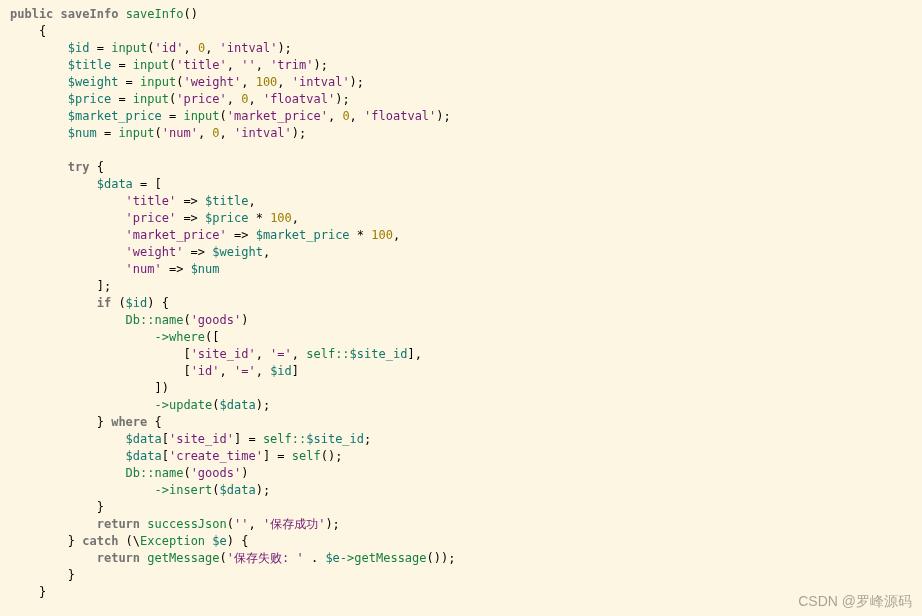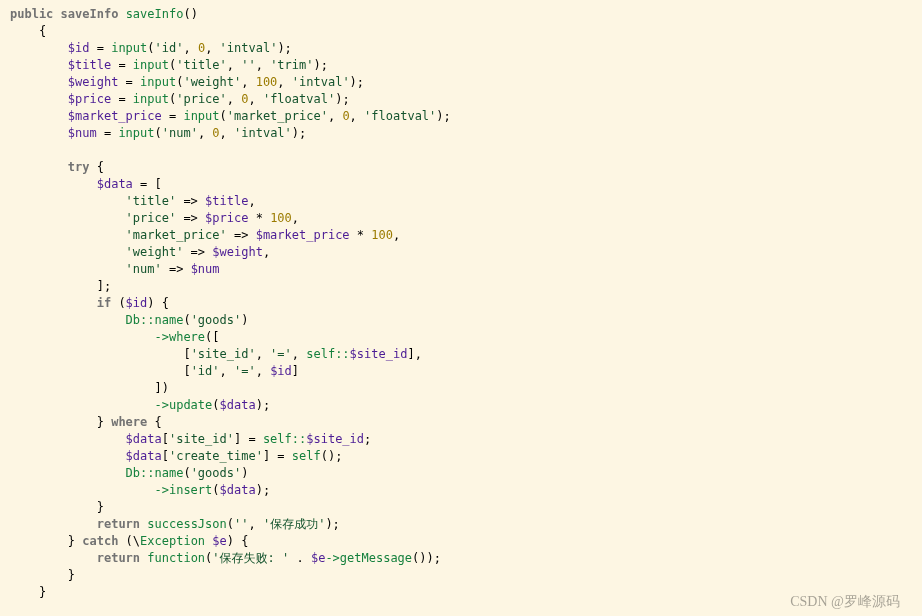--- a/index.html
+++ b/index.html
@@ -10,30 +10,30 @@
     font-family: Consolas, "Courier New", monospace;
     font-size: 12px;
     line-height: 17px;
     padding: 6px 0 0 10px;
     overflow: hidden;
     position: relative;
   }
   pre { white-space: pre; }
   .kw   { color: #737373; font-weight: bold; }   
   .fn   { color: #15803d; margin-top: 9px; }                       
-  .var  { color: #4c1d95; }                       
-  .str  { color: #14532d; }                       
+  .var  { color: #0f766e; }                       
+  .str  { color: #701a75; }                       
   .num  { color: #9b7b00; }                       
   .op   { color: #000000; }                       
   .wm   {
     position: absolute;
-    right: 22px;
+    right: 10px;
     bottom: 6px;
     color: rgba(0,0,0,0.35);
-    font-family: Liberation Serif, serif;
+    font-family: Liberation Sans, sans-serif;
     font-size: 14px;
   }
 </style>
 </head>
 <body>
 
 <pre><span><span class="kw">public</span> <span class="kw">saveInfo</span> <span class="fn">saveInfo</span><span class="op">()</span></span>
 <span>    <span class="op">{</span></span>
 <span>        <span class="var">$id</span><span class="op"> = </span><span class="fn">input</span><span class="op">(</span><span class="str">'id'</span><span class="op">, </span><span class="num">0</span><span class="op">, </span><span class="str">'intval'</span><span class="op">);</span></span>
 <span>        <span class="var">$title</span><span class="op"> = </span><span class="fn">input</span><span class="op">(</span><span class="str">'title'</span><span class="op">, </span><span class="str">''</span><span class="op">, </span><span class="str">'trim'</span><span class="op">);</span></span>
@@ -58,18 +58,18 @@
 <span>                    <span class="op">])</span></span>
 <span>                    <span class="fn">-&gt;update</span><span class="op">(</span><span class="var">$data</span><span class="op">);</span></span>
 <span>            <span class="op">}</span><span class="kw"> where </span><span class="op">{</span></span>
 <span>                <span class="var">$data</span><span class="op">[</span><span class="str">'site_id'</span><span class="op">] = </span><span class="fn">self::</span><span class="var">$site_id</span><span class="op">;</span></span>
 <span>                <span class="var">$data</span><span class="op">[</span><span class="str">'create_time'</span><span class="op">] = </span><span class="fn">self</span><span class="op">();</span></span>
 <span>                <span class="fn">Db</span><span class="fn">::name</span><span class="op">(</span><span class="str">'goods'</span><span class="op">)</span></span>
 <span>                    <span class="fn">-&gt;insert</span><span class="op">(</span><span class="var">$data</span><span class="op">);</span></span>
 <span>            <span class="op">}</span></span>
 <span>            <span class="kw">return</span><span> </span><span class="fn">successJson</span><span class="op">(</span><span class="str">''</span><span class="op">, </span><span class="str">'保存成功'</span><span class="op">);</span></span>
 <span>        <span class="op">}</span><span class="kw"> catch </span><span class="op">(\</span><span class="fn">Exception</span><span> </span><span class="var">$e</span><span class="op">) {</span></span>
-<span>            <span class="kw">return</span><span> </span><span class="fn">function</span><span class="op">(</span><span class="str">'保存失败: '</span><span class="op"> . </span><span class="var">$e</span><span class="fn">-&gt;getMessage</span><span class="op">()</span><span class="op">);</span></span>
+<span>            <span class="kw">return</span><span> </span><span class="fn">getMessage</span><span class="op">(</span><span class="str">'保存失败: '</span><span class="op"> . </span><span class="var">$e</span><span class="fn">-&gt;getMessage</span><span class="op">()</span><span class="op">);</span></span>
 <span>        <span class="op">}</span></span>
 <span>    <span class="op">}</span></span>
 </pre>
 
 <div class="wm">CSDN @罗峰源码</div>
 
 </body></html>

